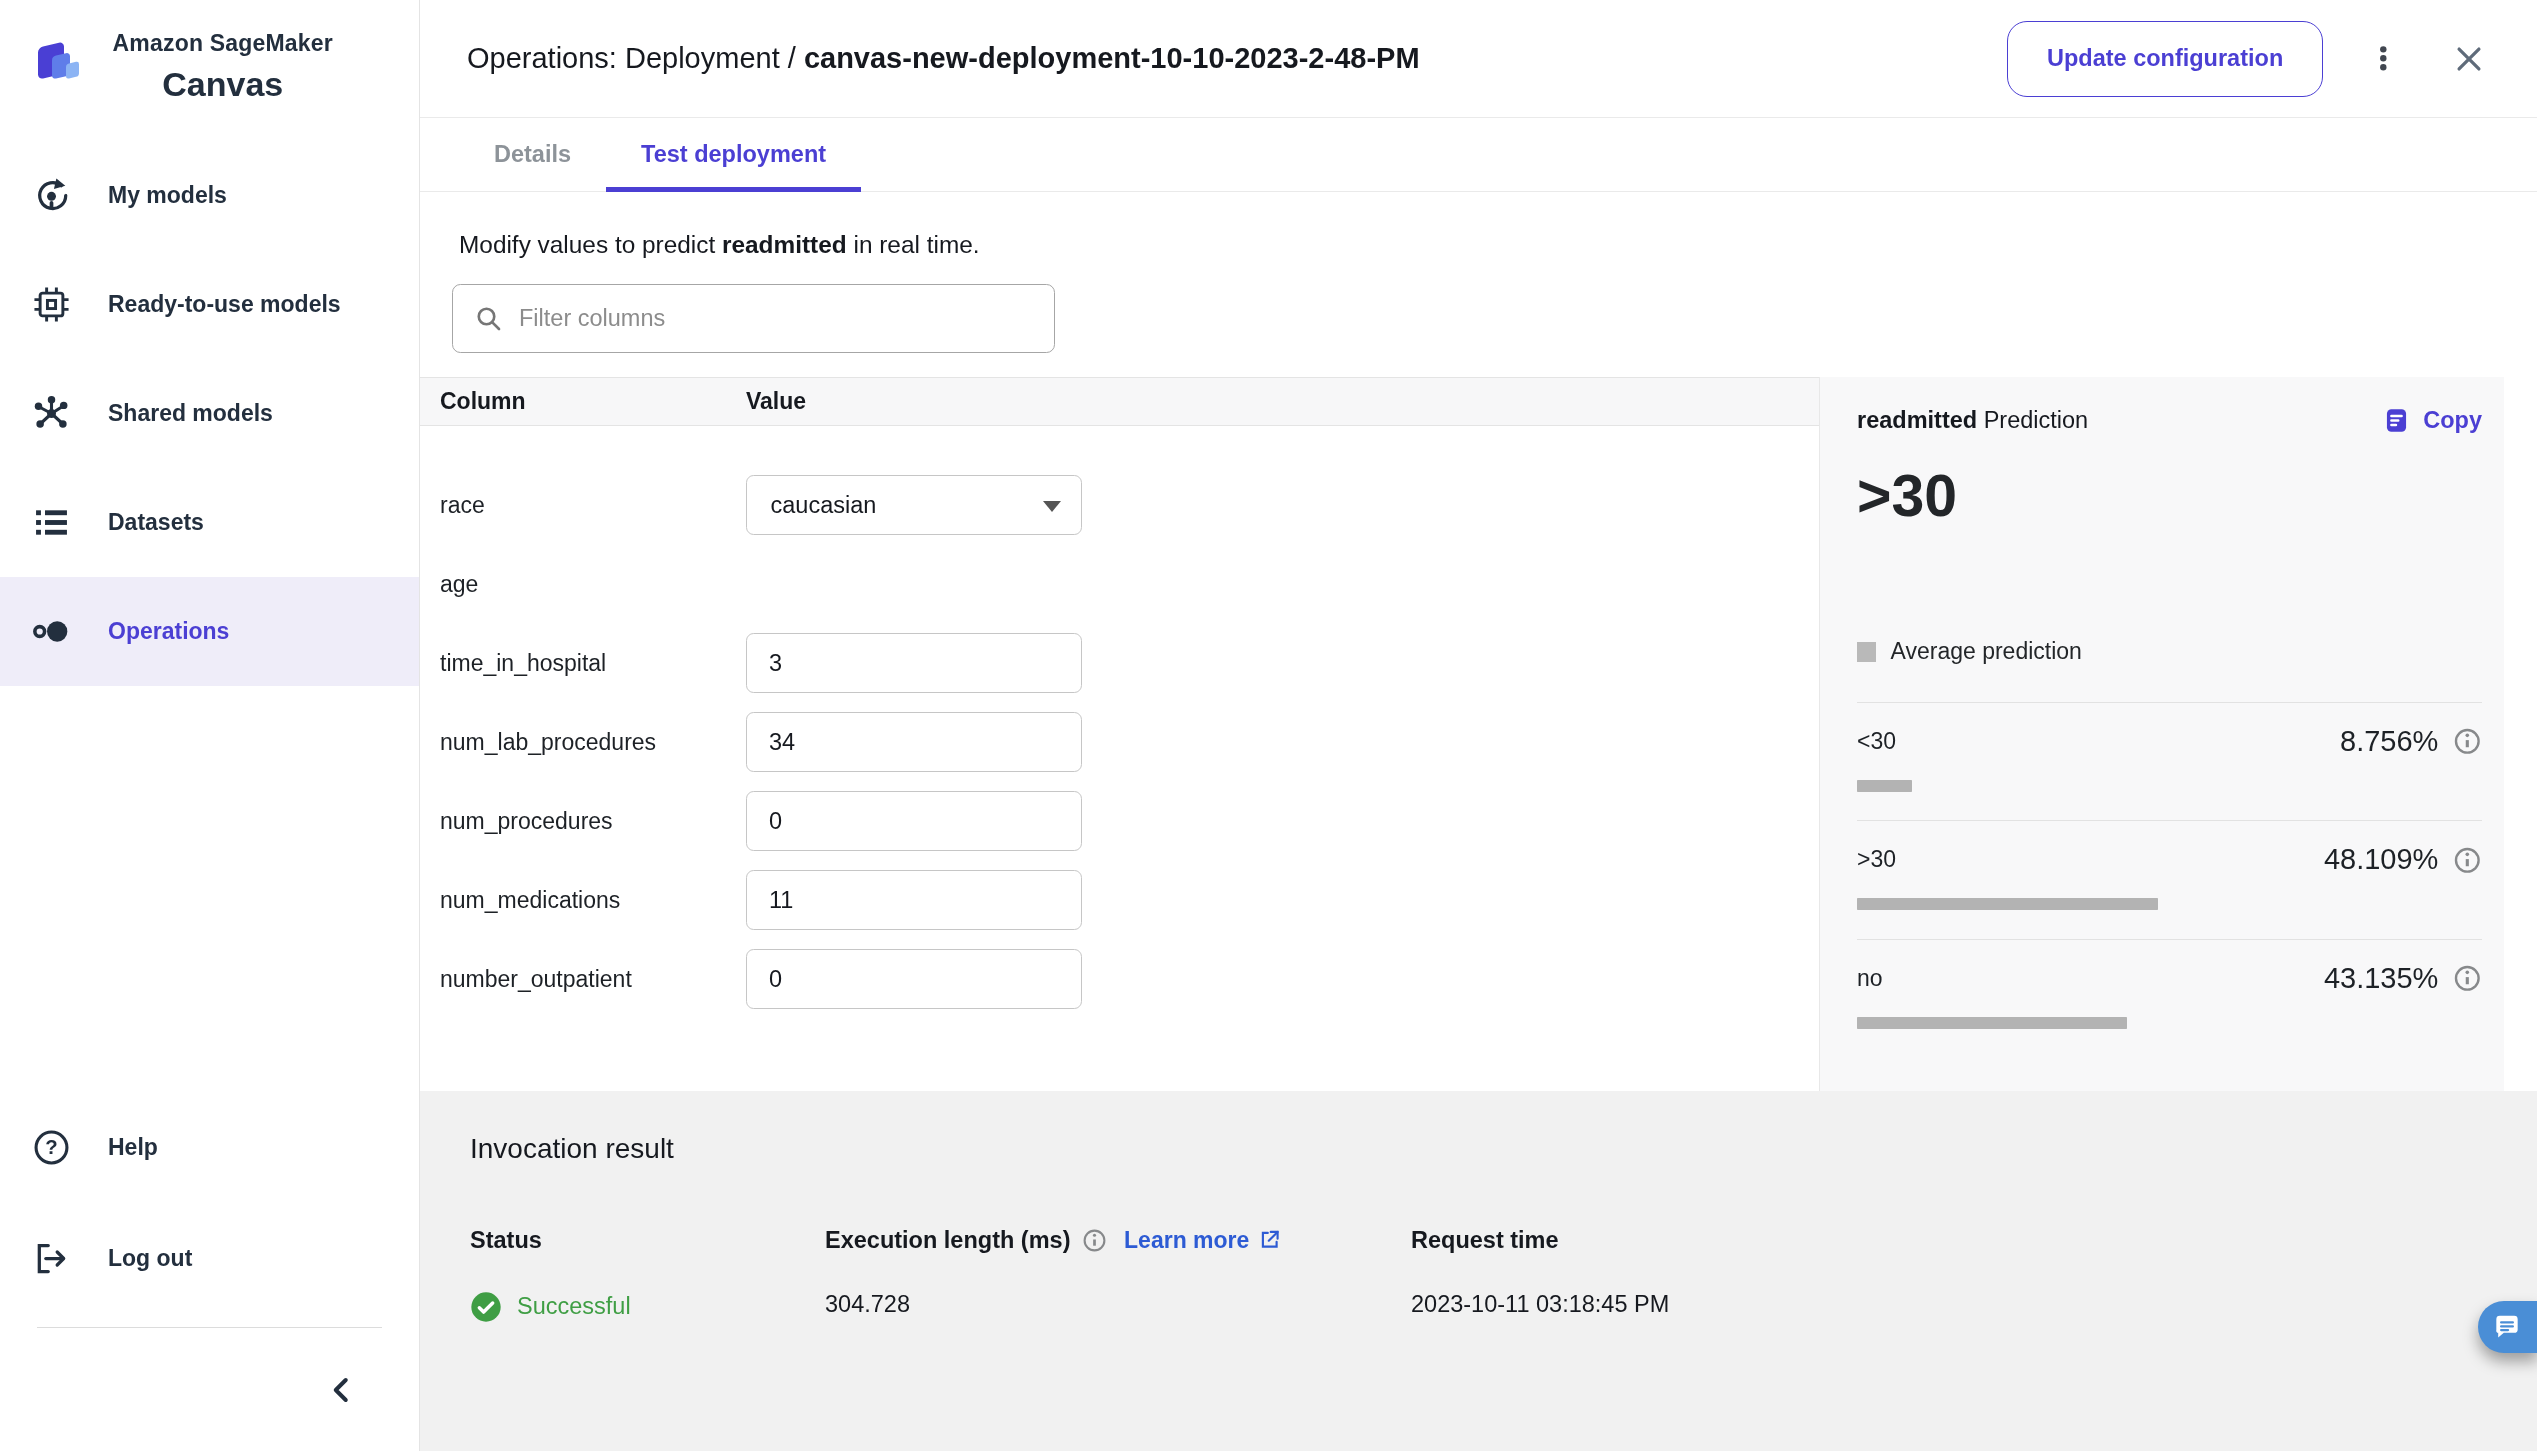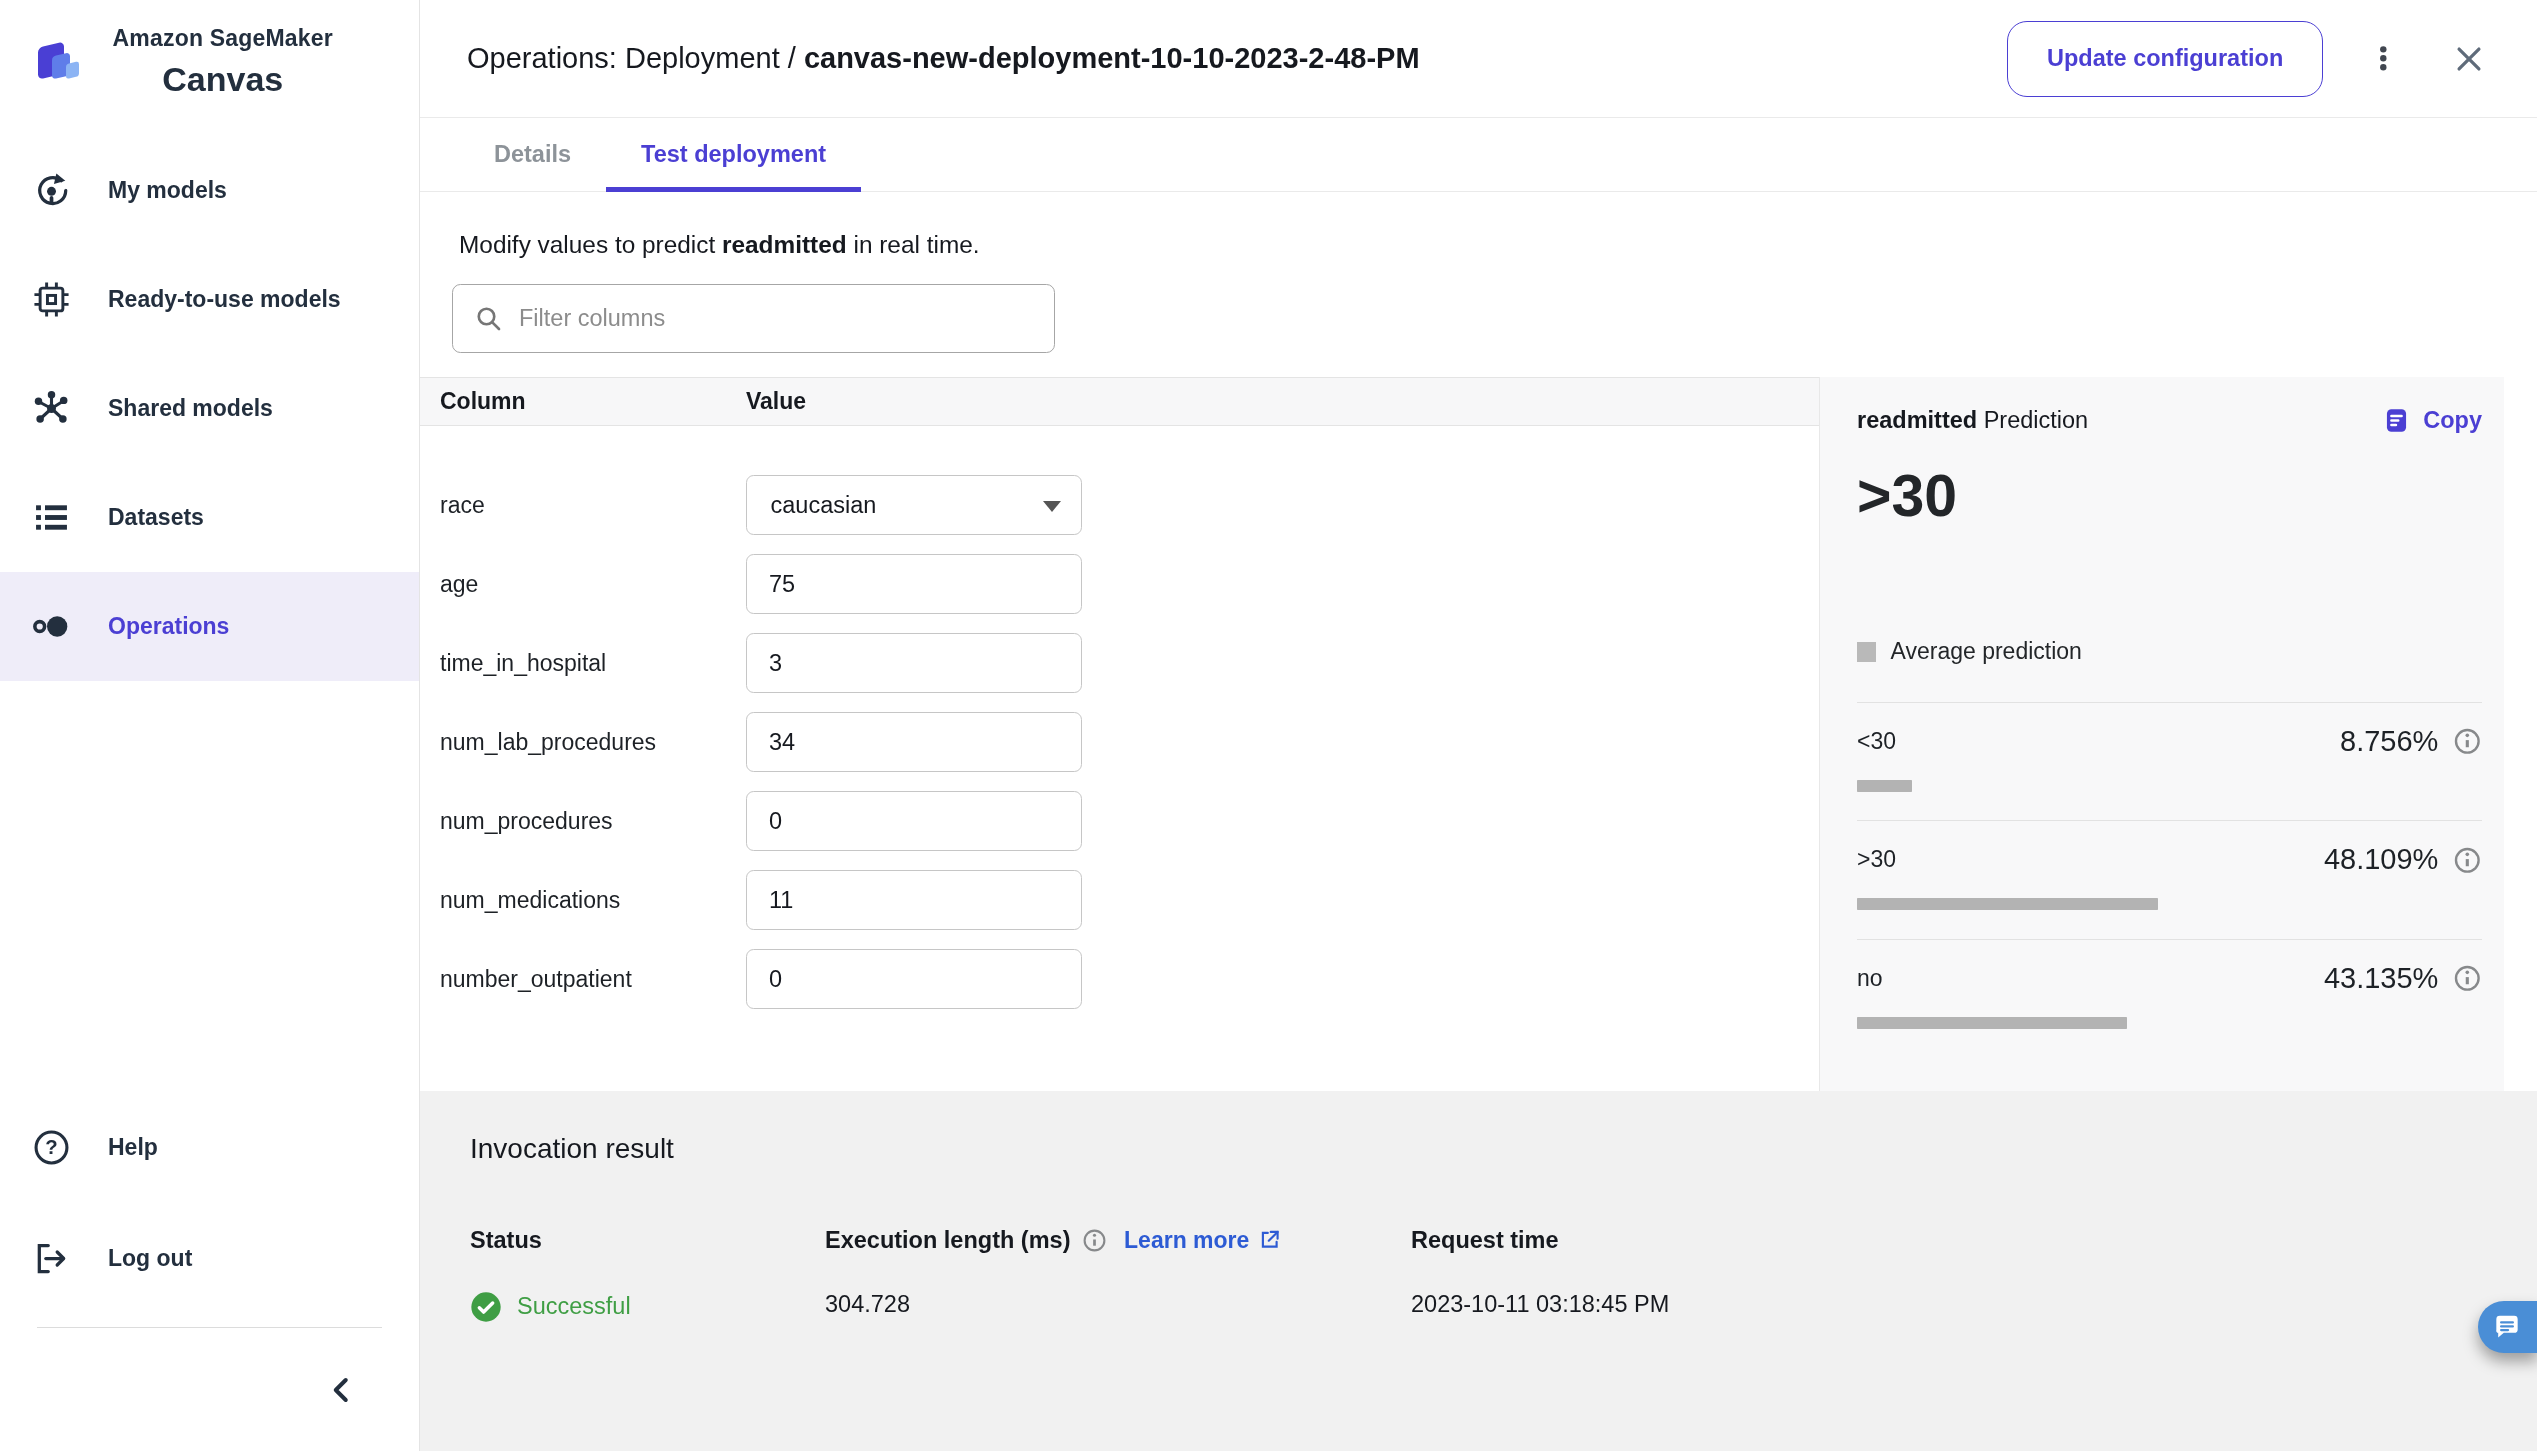--- a/index.html
+++ b/index.html
@@ -7,21 +7,21 @@
     width:2538px;height:1452px;overflow:hidden;background:#fff;
     font-family:"Liberation Sans", sans-serif;color:#16191f;
     -webkit-font-smoothing:antialiased;
   }
   .app{display:flex;width:2538px;height:1452px;}
 
   
   .sidebar{width:420px;min-width:420px;border-right:0.8px solid #e4e4e4;display:flex;flex-direction:column;padding-top:25px;box-sizing:border-box;background:#fff;}
   .brand{display:flex;align-items:flex-start;padding-left:30px;gap:18.5px;}
   .brand-logo{width:64px;height:72px;flex:none;}
-  .brand-text{display:flex;flex-direction:column;align-items:center;}
+  .brand-text{display:flex;flex-direction:column;align-items:center;margin-top:5px;}
   .brand-line1{font-size:23px;font-weight:700;color:#232f3e;letter-spacing:0.2px;}
   .brand-line2{font-size:34px;font-weight:700;color:#232f3e;margin-top:8.4px;}
   .nav{margin-top:37px;flex:1;}
   .nav-item{height:109px;display:flex;align-items:center;padding-left:32px;cursor:pointer;}
   .nav-item .icon{width:39px;height:39px;flex:none;display:flex;align-items:center;justify-content:center;}
   .nav-item .label{margin-left:37px;font-size:23px;font-weight:700;color:#232f3e;}
   .nav-item.active{background:#efedf9;}
   .nav-item.active .label{color:#4b3fd3;}
   .side-foot .nav-item{height:111px;}
   .side-divider{border:none;border-top:1.7px solid #dcdcdc;margin:13.4px 37px 0 37px;}
@@ -260,21 +260,20 @@
             <div class="rlabel">race</div>
             <div class="control select-box">
               <span>caucasian</span>
               <span class="caret"></span>
             </div>
           </div>
 
 
           <div class="trow">
             <div class="rlabel">age</div>
-            <input class="control num-input" type="text" value="75" style="">
           </div>
 
           <div class="trow">
             <div class="rlabel">time_in_hospital</div>
             <input class="control num-input" type="text" value="3" style="">
           </div>
 
           <div class="trow">
             <div class="rlabel">num_lab_procedures</div>
             <input class="control num-input" type="text" value="34" style="">

